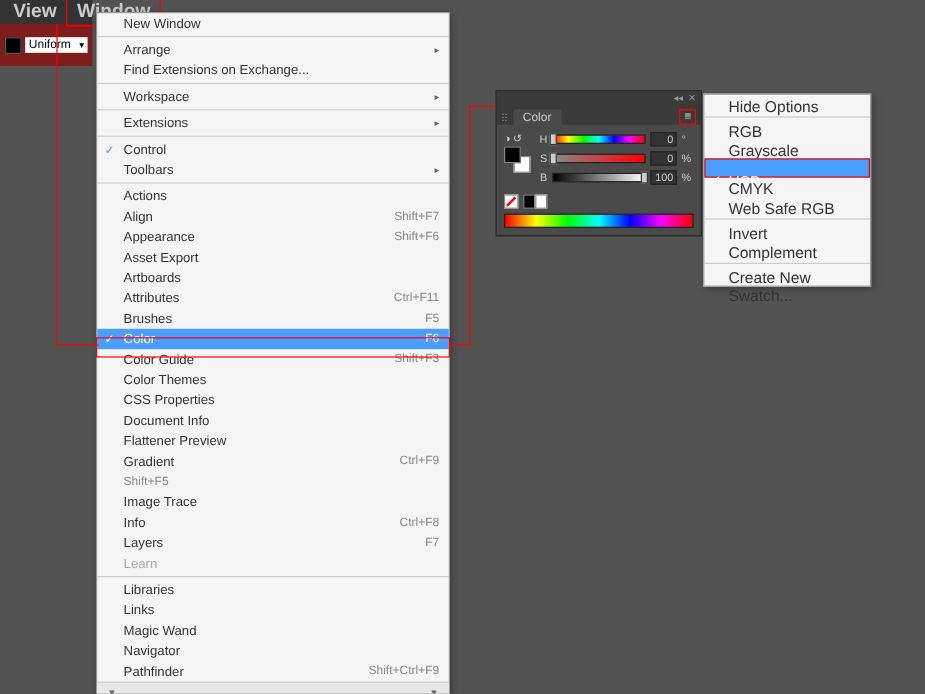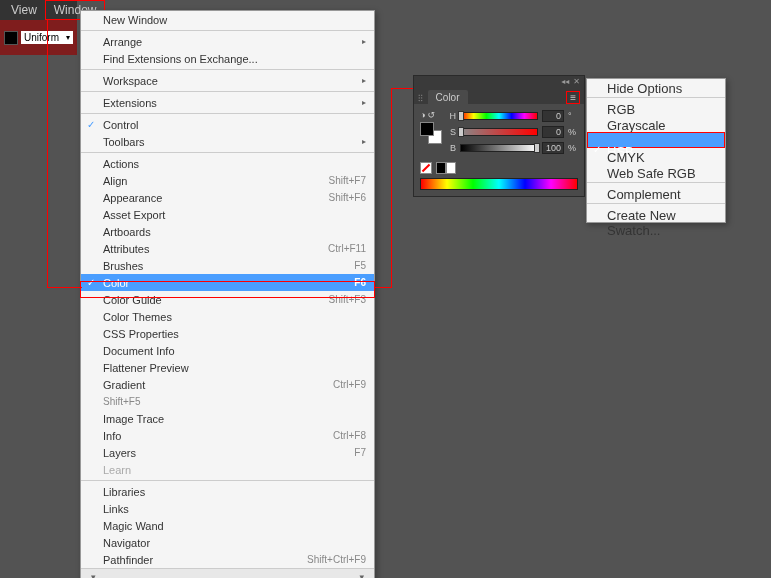--- a/index.html
+++ b/index.html
@@ -1,38 +1,38 @@
 <!DOCTYPE html>
 <html><head>
   <meta charset="utf-8">
   <style>
     * { margin: 0; padding: 0; box-sizing: border-box; font-family: "Segoe UI", Tahoma, sans-serif; }
     body { background: #535353; width: 771px; height: 578px; overflow: hidden; position: relative; }
     
     
     .menubar { background: #333; height: 20px; display: flex; align-items: center; padding: 0 3px; width: 77px; }
-    .menubar-item { color: #ccc; font-size: 12px; padding: 2px 8px; cursor: pointer; }
+    .menubar-item { color: #ccc; font-size: 16px; padding: 2px 8px; cursor: pointer; font-weight: bold; }
     .menubar-item.active { border: 1px solid red; }
     
     
     .control-area { background: #7f1d1d; width: 77px; height: 35px; padding: 4px; display: flex; align-items: center; gap: 3px; }
     .color-chip { width: 14px; height: 14px; background: #000; border: 1px solid #555; }
     .uniform-dd { background: #fff; font-size: 10px; padding: 1px 3px; flex: 1; display: flex; align-items: center; justify-content: space-between; }
     .uniform-dd::after { content: "▾"; font-size: 8px; }
     
     
     .window-menu { position: absolute; left: 80px; top: 10px; width: 295px; background: #f5f5f5; border: 1px solid #999; box-shadow: 2px 2px 6px rgba(0,0,0,0.3); font-size: 11px; color: #333; }
     .menu-row { display: flex; align-items: center; padding: 2px 8px 2px 22px; height: 17px; cursor: pointer; position: relative; }
     .menu-row.highlighted { background: #4a9eff; color: #fff; }
     .menu-row.checked::before { content: "✓"; position: absolute; left: 6px; color: #4a9eff; font-size: 10px; }
     .menu-row.highlighted.checked::before { color: #fff; }
     .menu-row.disabled { color: #aaa; cursor: default; }
     .menu-label { flex: 1; }
     .menu-shortcut { color: #888; font-size: 10px; text-align: center; }
-    .menu-row.highlighted .menu-shortcut { color: #fff; font-weight: bold; }
+    .menu-row.highlighted .menu-shortcut { color: #fff; }
     .menu-arrow { font-size: 8px; color: #666; }
     .menu-sep { height: 1px; background: #ccc; margin: 2px 0; }
     .menu-footer { display: flex; justify-content: space-between; padding: 3px 10px; background: #e8e8e8; border-top: 1px solid #ccc; font-size: 9px; color: #666; }
     
     
     .color-panel { position: absolute; left: 413px; top: 75px; width: 172px; background: #4a4a4a; border: 1px solid #2a2a2a; font-size: 10px; color: #ccc; }
     .panel-titlebar { background: #3a3a3a; height: 10px; display: flex; justify-content: flex-end; align-items: center; padding: 0 4px; gap: 4px; font-size: 8px; color: #999; }
     .panel-tabs { background: #3a3a3a; height: 18px; display: flex; align-items: flex-end; padding: 0 4px; justify-content: space-between; }
     .panel-tab { background: #4a4a4a; padding: 2px 8px; font-size: 10px; border-radius: 2px 2px 0 0; }
     .panel-menu-btn { border: 1px solid red; padding: 0 3px; font-size: 10px; cursor: pointer; }
@@ -268,20 +268,21 @@
 
 <div class="flyout">
   <div class="fly-row">Hide Options</div>
   <div class="fly-sep"></div>
   <div class="fly-row">RGB</div>
   <div class="fly-row">Grayscale</div>
   <div class="fly-row highlighted checked">HSB</div>
   <div class="fly-row">CMYK</div>
   <div class="fly-row">Web Safe RGB</div>
   <div class="fly-sep"></div>
+  <div class="fly-row">Invert</div>
   <div class="fly-row">Complement</div>
   <div class="fly-sep"></div>
   <div class="fly-row">Create New Swatch...</div>
 </div>
 
 <div class="redline1"></div>
 <div class="redline2"></div>
 <div class="redline3"></div>
 <div class="redline4"></div>
 <div class="redline5"></div>

